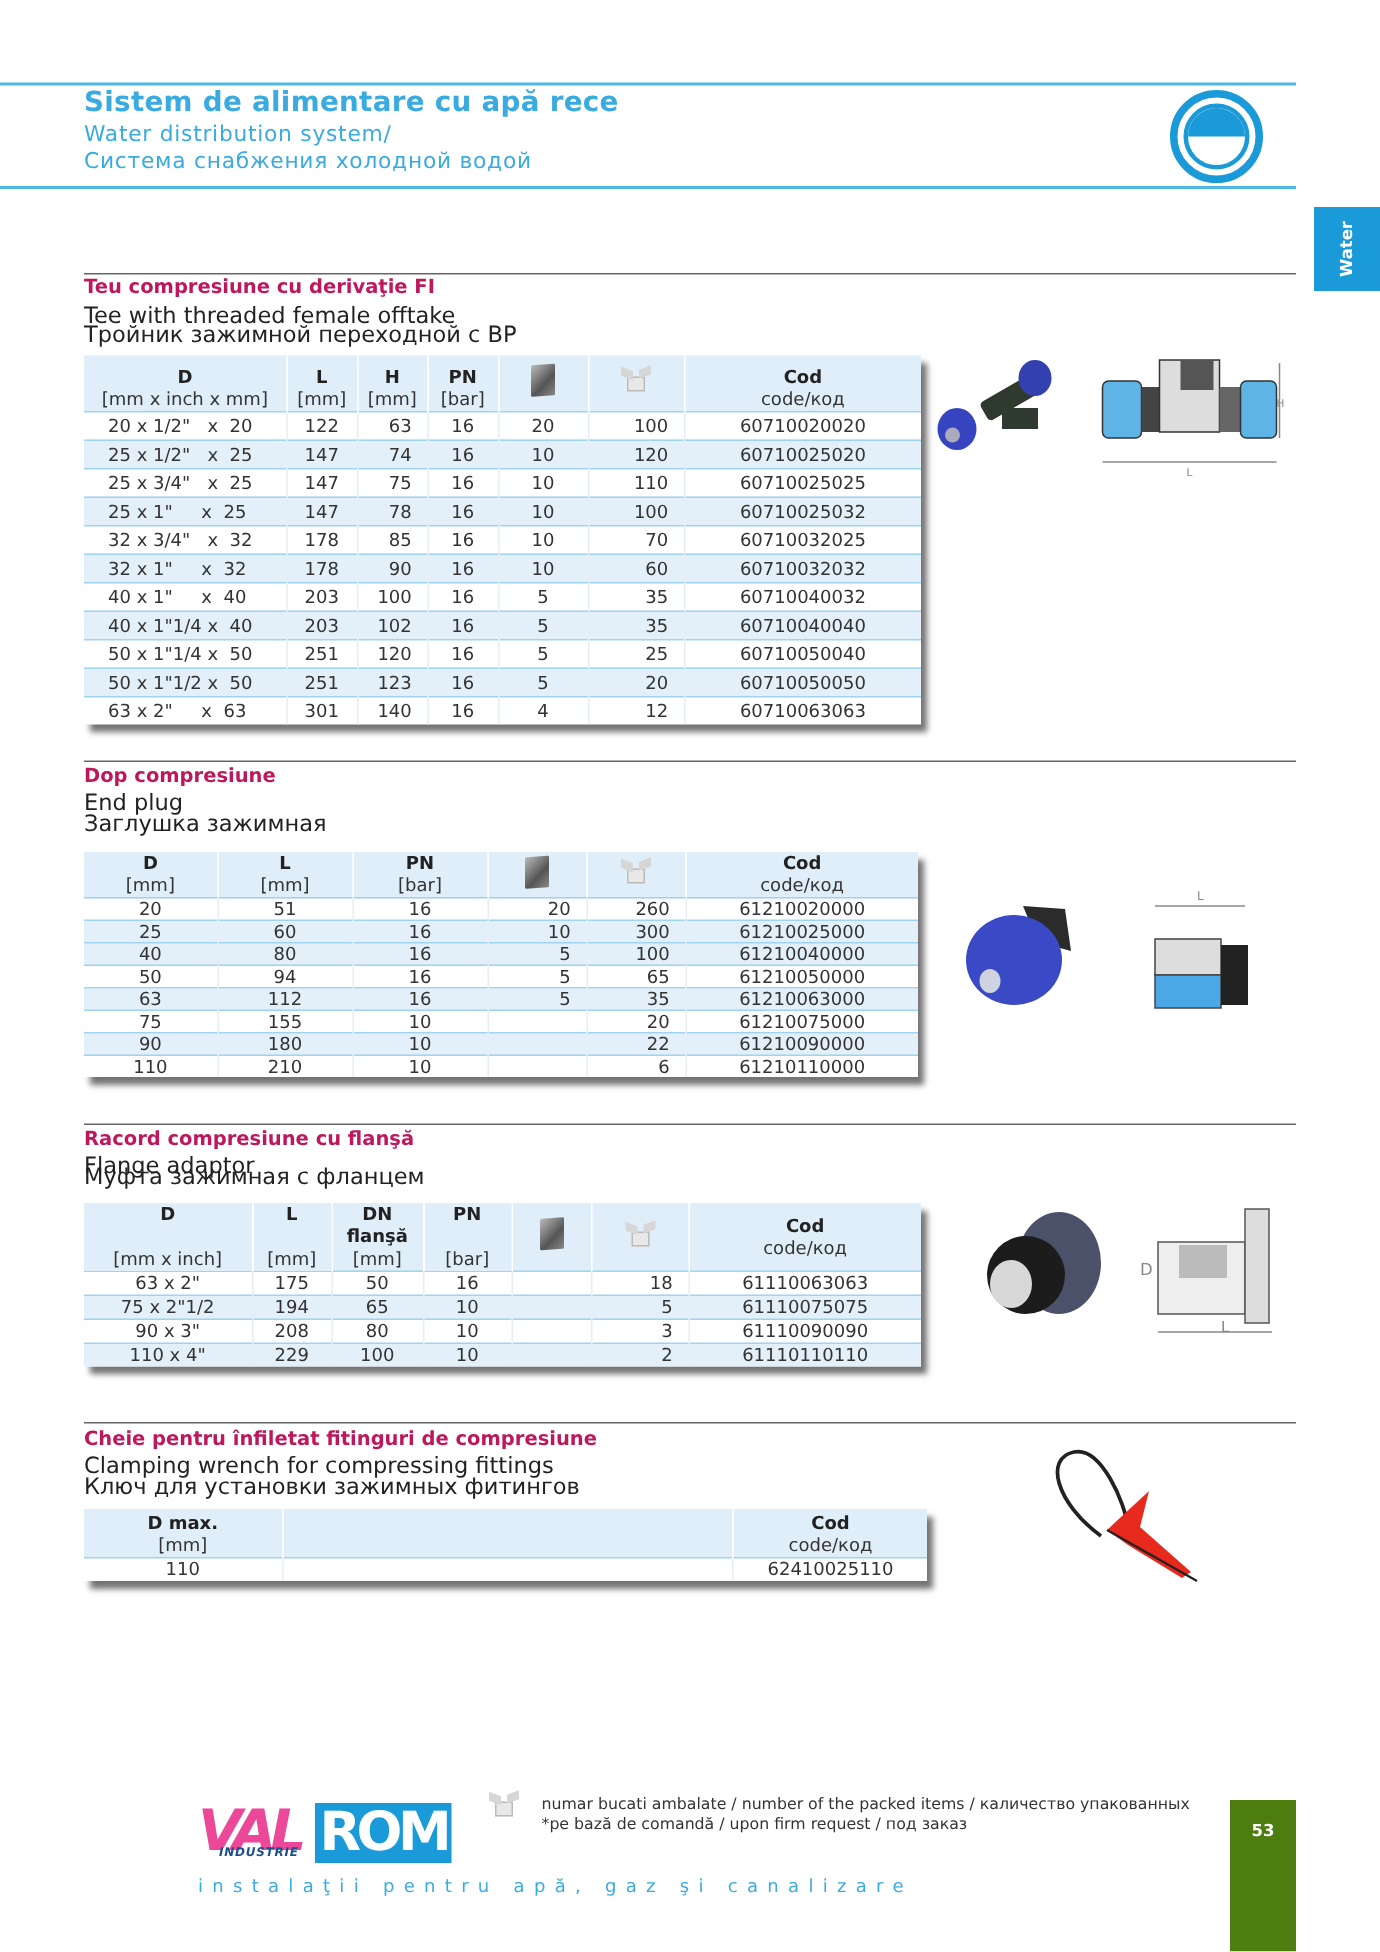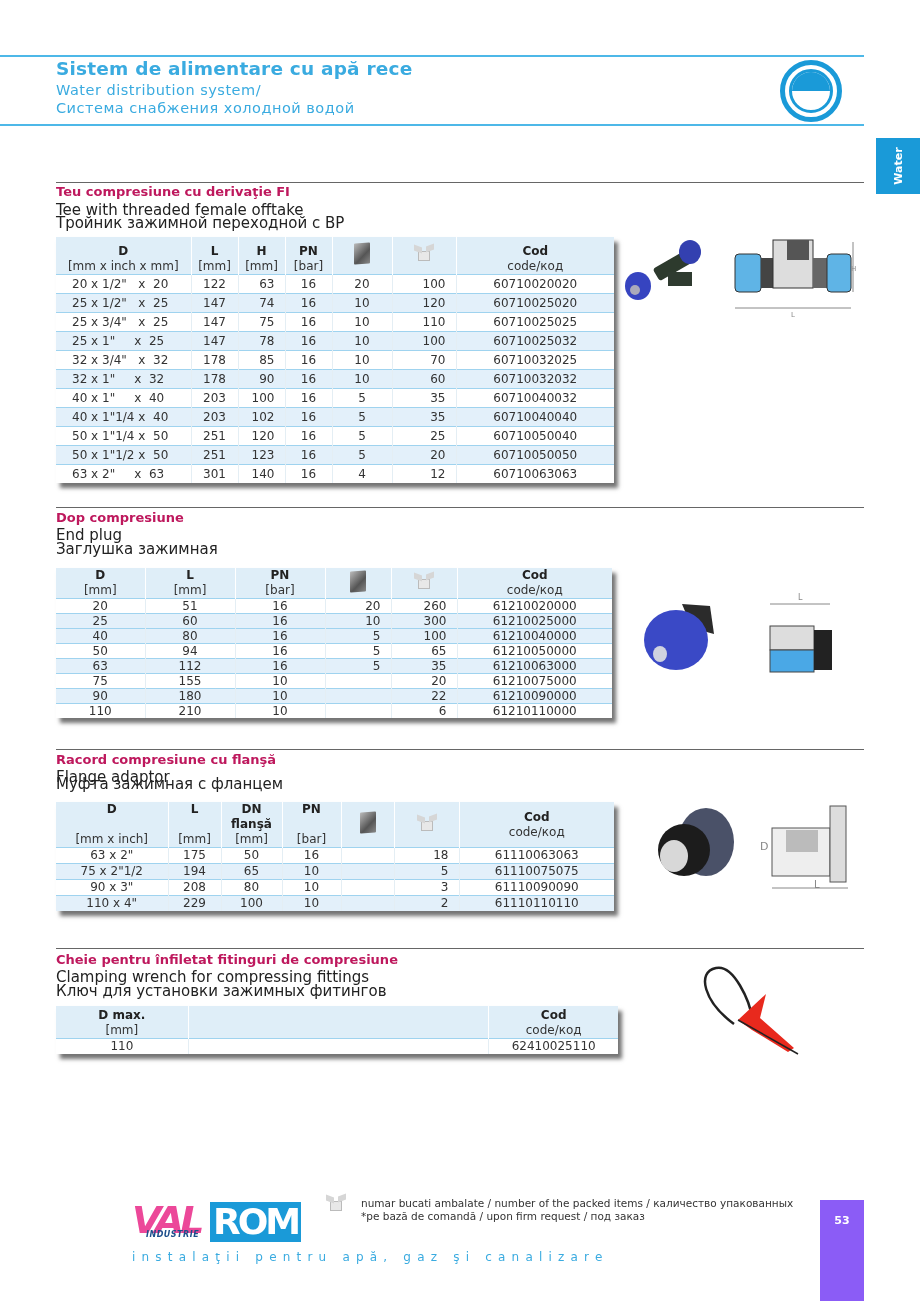--- a/index.html
+++ b/index.html
@@ -50,21 +50,21 @@
   .pimg { position: absolute; }
 
   
   .valrom { position: absolute; left: 132px; top: 1198px; width: 168px; height: 46px; }
   .valrom .val { position: absolute; left: 0; top: 0; font-family: "DejaVu Sans", sans-serif; font-weight: bold; font-size: 38px; color: #ec4899; letter-spacing: -4px; font-style: italic; }
   .valrom .rom { position: absolute; left: 78px; top: 4px; font-weight: bold; font-size: 36px; color: #1a9ad8; letter-spacing: -3px; background: #1a9ad8; color: #fff; padding: 0 3px; line-height: 40px; }
   .valrom .ind { position: absolute; left: 14px; top: 32px; font-size: 8px; font-weight: bold; font-style: italic; color: #1d4f8c; letter-spacing: 0.5px; }
   .tagline { position: absolute; left: 132px; top: 1250px; font-size: 12px; color: #3aabe0; letter-spacing: 6.2px; }
   .legend-ico { position: absolute; left: 325px; top: 1193px; }
   .legend-txt { position: absolute; left: 361px; font-size: 10.5px; color: #333; }
-  .page-tab { position: absolute; left: 820px; top: 1200px; width: 44px; height: 101px; background: #8b5cf6; text-decoration: underline; }
+  .page-tab { position: absolute; left: 820px; top: 1200px; width: 44px; height: 101px; background: #4d7c0f; text-decoration: underline; }
   .page-tab span { position: absolute; left: 0; right: 0; top: 14px; text-align: center; color: #fff; font-weight: bold; font-size: 11px; }
 </style>
 </head>
 <body>
 
 <div class="hdr-line" style="top:55px"></div>
 <div class="hdr-title">Sistem de alimentare cu apă rece</div>
 <div class="hdr-sub" style="top:82px">Water distribution system/</div>
 <div class="hdr-sub" style="top:100px">Система снабжения холодной водой</div>
 <div class="hdr-line" style="top:124px"></div>

